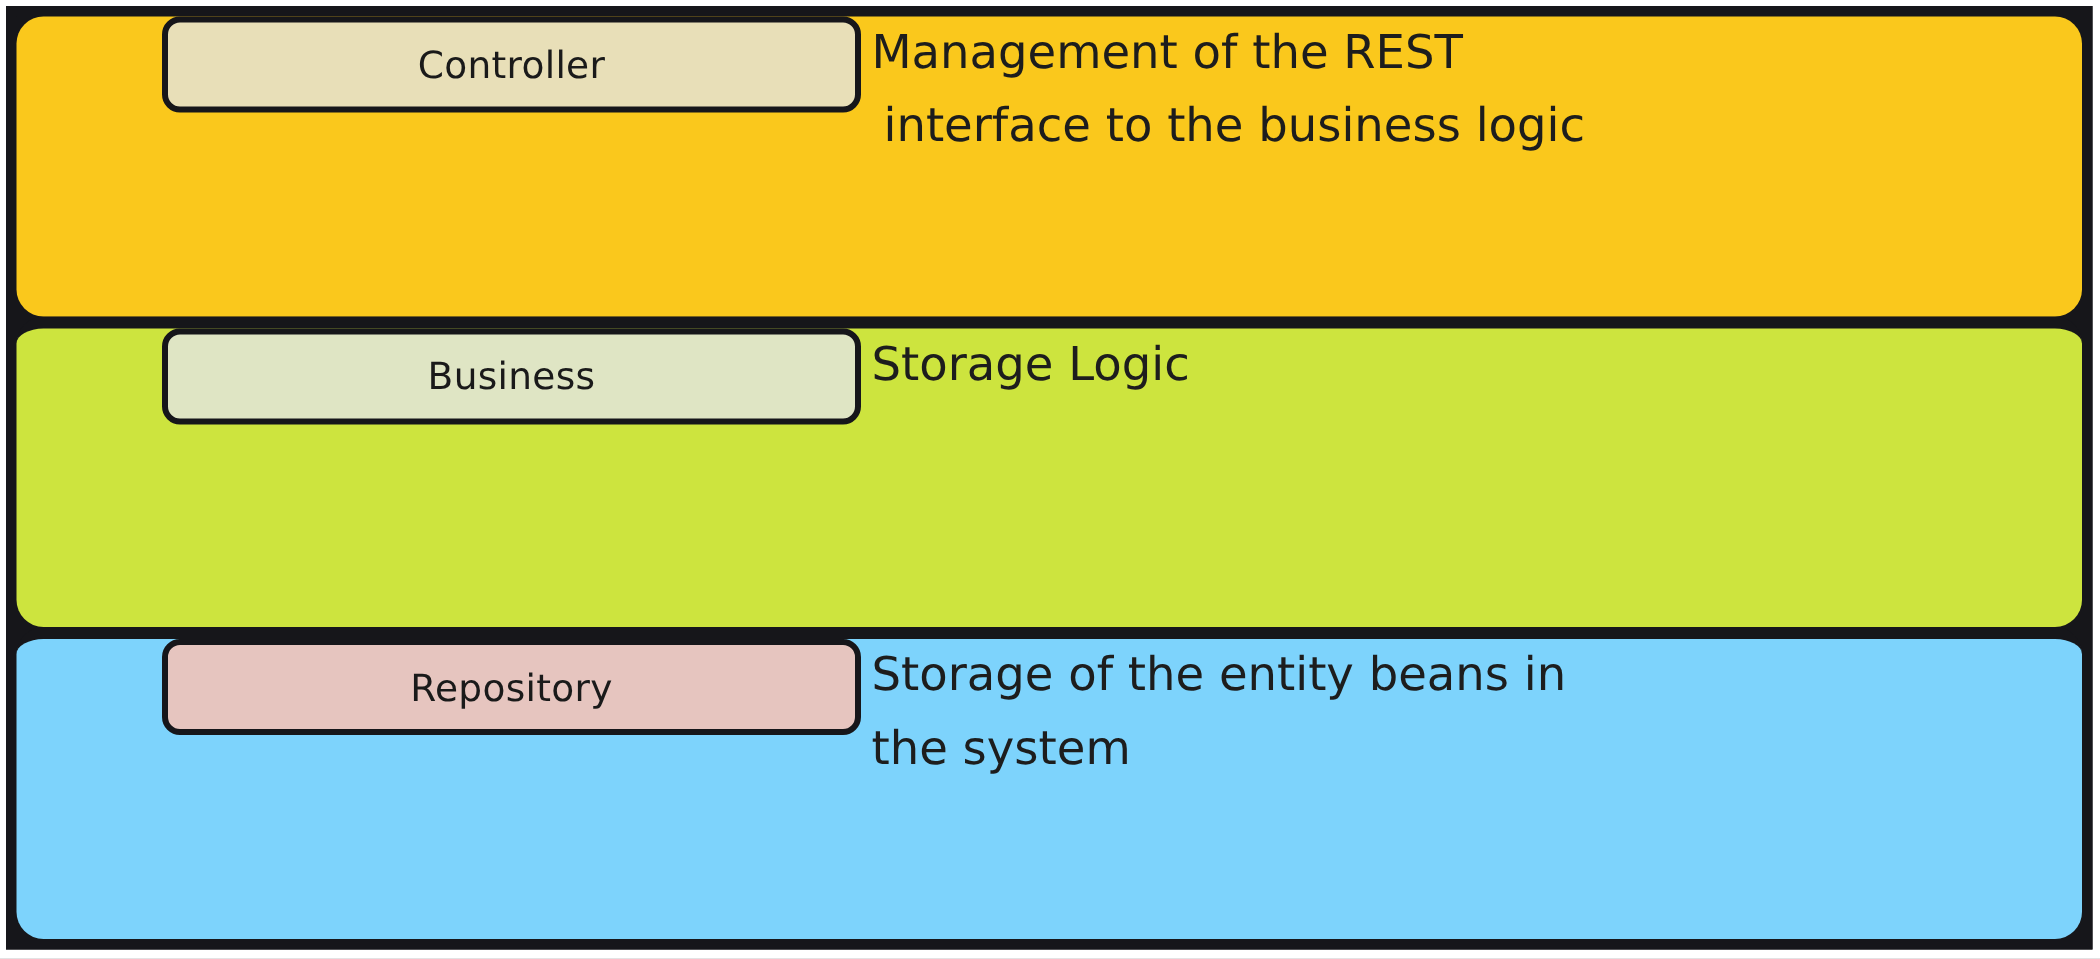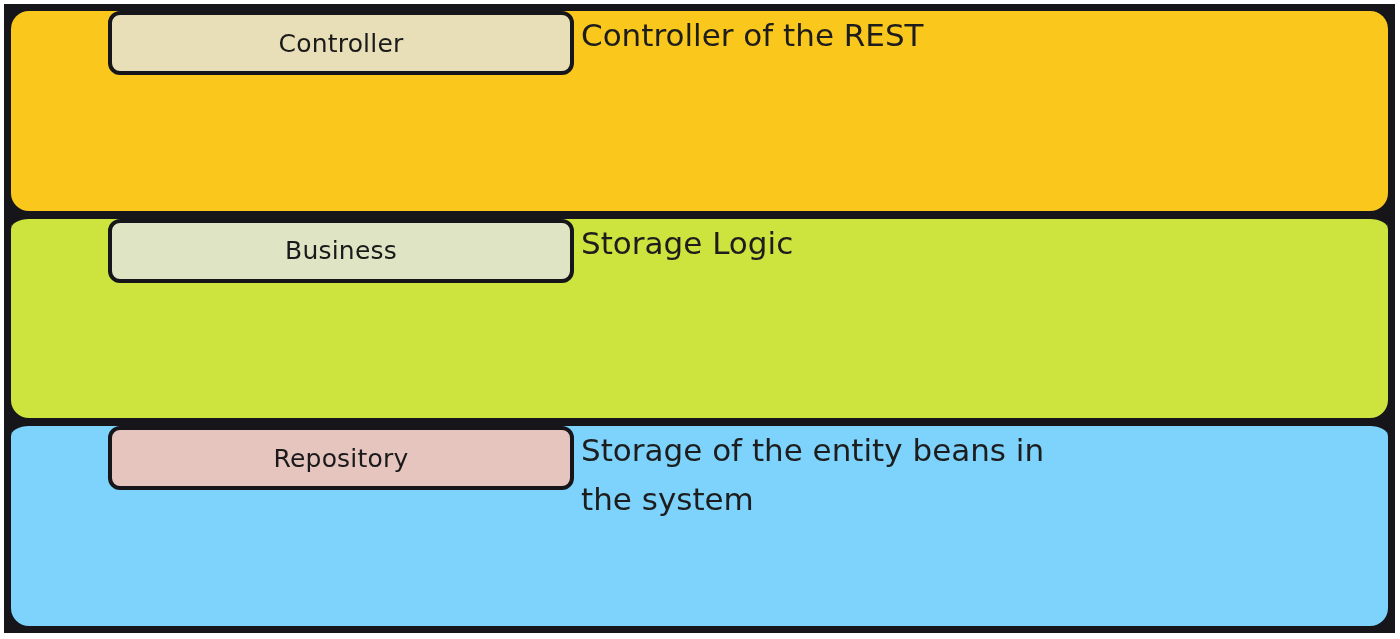--- a/index.html
+++ b/index.html
@@ -105,21 +105,22 @@
 <div id="diagram">
   <div class="layer-stack">
 
     <div class="layer layer--controller">
       <div class="layer-left">
         <div class="layer-box">
           <span>Controller</span>
         </div>
       </div>
       <div class="layer-right">
-        <div class="desc-line">Controller of the REST</div>
+        <div class="desc-line">Management of the REST</div>
+        <div class="desc-line indented">interface to the business logic</div>
       </div>
     </div>
 
     <div class="layer layer--service">
       <div class="layer-left">
         <div class="layer-box">
           <span>Business</span>
         </div>
       </div>
       <div class="layer-right">

